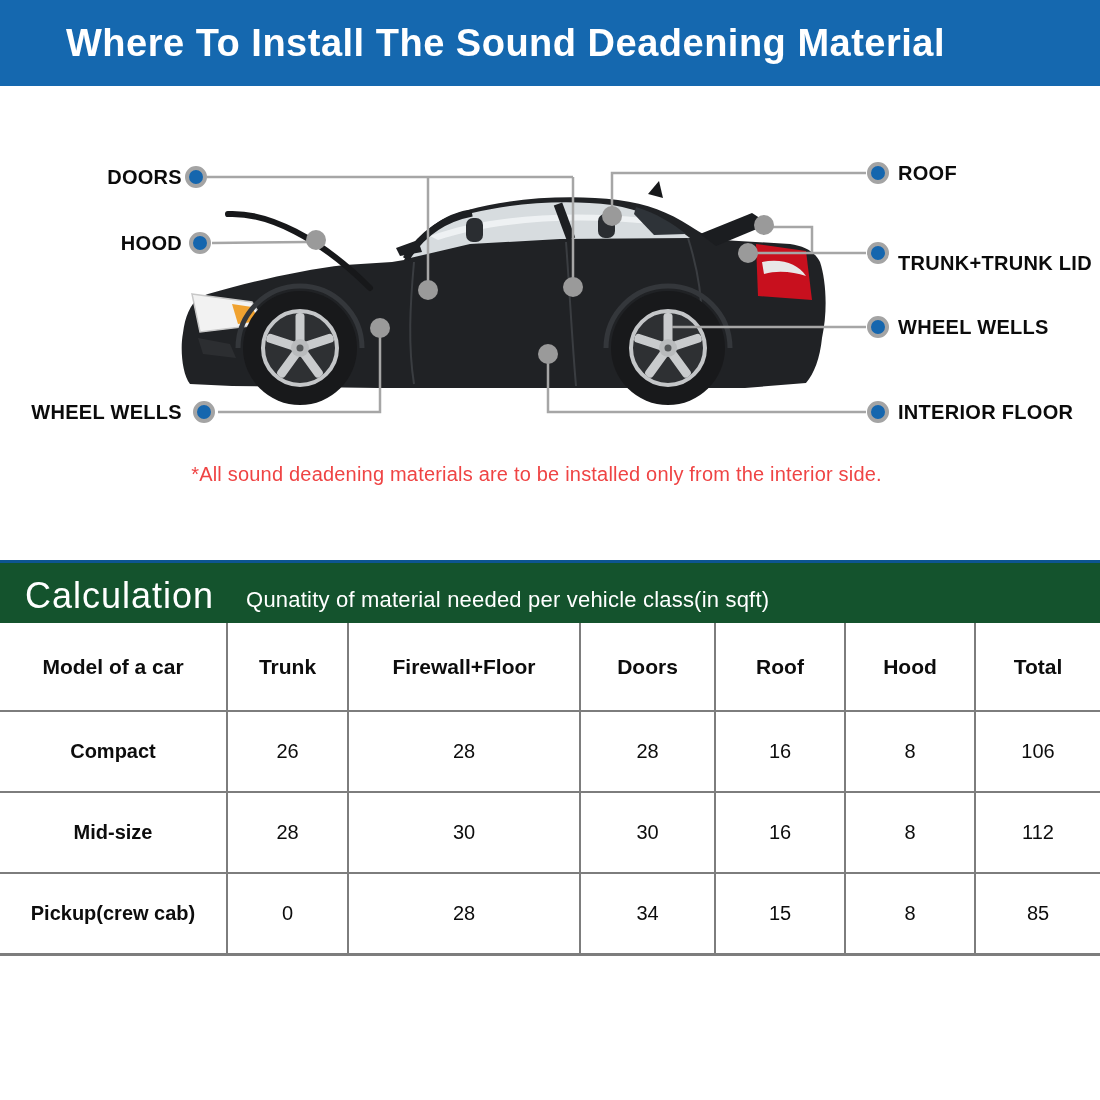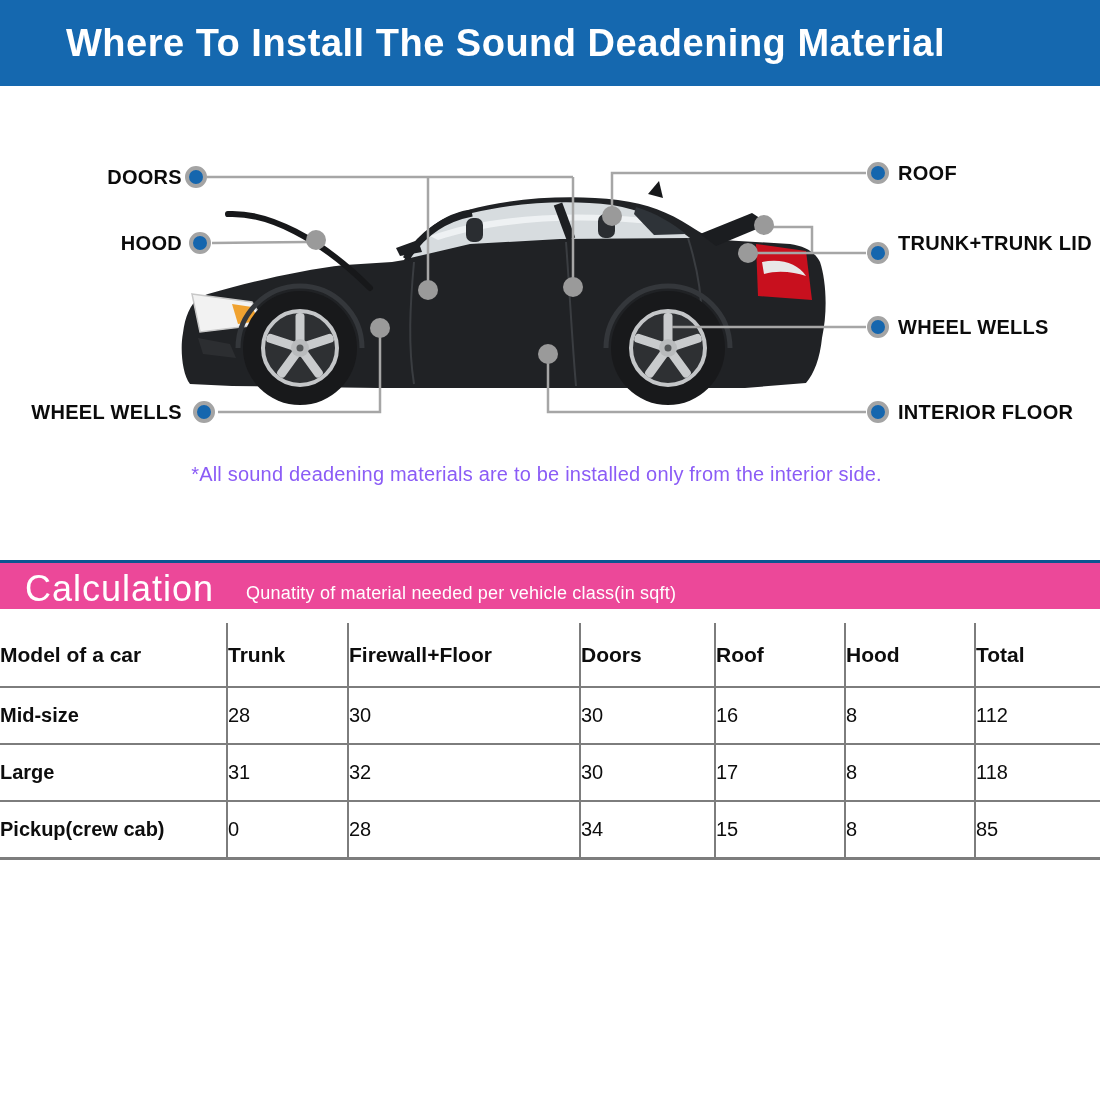--- a/index.html
+++ b/index.html
@@ -19,44 +19,44 @@
   .diagram{position:absolute;left:0;top:86px;width:1100px;height:474px;}
   .diagram svg{position:absolute;left:0;top:0;}
   .callout-label{
     position:absolute;font-size:20px;font-weight:bold;color:#0b0b0b;
     white-space:nowrap;line-height:26px;letter-spacing:.3px;
   }
   .callout-label.left{right:918px;text-align:right;}
   .callout-label.right{left:898px;text-align:left;}
   .note{
     position:absolute;left:0;top:377px;width:1073px;margin:0;
-    text-align:center;font-size:20px;color:#8b5cf6;letter-spacing:.2px;
+    text-align:center;font-size:20px;color:#ef4444;letter-spacing:.2px;
   }
   
   .calc-bar{
-    position:absolute;left:0;top:560px;width:1100px;height:49px;
-    background:#ec4899;border-top:3px solid #0d5591;box-sizing:border-box;
+    position:absolute;left:0;top:560px;width:1100px;height:63px;
+    background:#14532d;border-top:3px solid #0d5591;box-sizing:border-box;
     display:flex;align-items:baseline;
   }
   .calc-title{
     margin-left:25px;font-size:36px;font-weight:300;color:#ffffff;
     letter-spacing:1px;align-self:center;padding-top:6px;
   }
   .calc-sub{
-    margin-left:32px;font-size:18px;font-weight:400;color:#ffffff;
+    margin-left:32px;font-size:22px;font-weight:400;color:#ffffff;
     align-self:center;padding-top:14px;letter-spacing:.2px;
   }
   
   table.calc-table{
     position:absolute;left:0;top:623px;width:1100px;
     border-collapse:collapse;table-layout:fixed;
   }
   .calc-table th,.calc-table td{
     border-right:2px solid #7d7d7d;border-bottom:2px solid #7d7d7d;
-    text-align:left;vertical-align:middle;padding:0;
+    text-align:center;vertical-align:middle;padding:12px;
     font-size:20px;color:#0d0d0d;
   }
   .calc-table th{height:63px;font-size:21px;font-weight:bold;}
   .calc-table td{height:55px;}
   .calc-table td.model{font-weight:bold;}
   .calc-table th:last-child,.calc-table td:last-child{border-right:none;}
   .calc-table tr:last-child td{border-bottom:3px solid #7d7d7d;border-radius:28px;}
 </style>
 </head>
 <body>
@@ -171,21 +171,21 @@
         <circle cx="878" cy="167" r="9"></circle>
         <circle cx="878" cy="241" r="9"></circle>
         <circle cx="878" cy="326" r="9"></circle>
       </g>
     </svg>
 
     <div class="callout-label left" style="top:78px">DOORS</div>
     <div class="callout-label left" style="top:144px">HOOD</div>
     <div class="callout-label left" style="top:313px">WHEEL WELLS</div>
     <div class="callout-label right" style="top:74px">ROOF</div>
-    <div class="callout-label right" style="top:144px">TRUNK+TRUNK LID</div>
+    <div class="callout-label right" style="top:164px">TRUNK+TRUNK LID</div>
     <div class="callout-label right" style="top:228px">WHEEL WELLS</div>
     <div class="callout-label right" style="top:313px">INTERIOR FLOOR</div>
 
     <p class="note">*All sound deadening materials are to be installed only from the interior side.</p>
   </section>
 
   <div class="calc-bar">
     <span class="calc-title">Calculation</span>
     <span class="calc-sub">Qunatity of material needed per vehicle class(in sqft)</span>
   </div>
@@ -206,38 +206,38 @@
         <th>Trunk</th>
         <th>Firewall+Floor</th>
         <th>Doors</th>
         <th>Roof</th>
         <th>Hood</th>
         <th>Total</th>
       </tr>
     </thead>
     <tbody>
       <tr>
+        <td class="model">Compact</td>
+        <td>26</td>
+        <td>28</td>
+        <td>28</td>
+        <td>16</td>
+        <td>8</td>
+        <td>106</td>
+      </tr>
+      <tr>
         <td class="model">Mid-size</td>
         <td>28</td>
         <td>30</td>
         <td>30</td>
         <td>16</td>
         <td>8</td>
         <td>112</td>
       </tr>
       <tr>
-        <td class="model">Large</td>
-        <td>31</td>
-        <td>32</td>
-        <td>30</td>
-        <td>17</td>
-        <td>8</td>
-        <td>118</td>
-      </tr>
-      <tr>
         <td class="model">Pickup(crew cab)</td>
         <td>0</td>
         <td>28</td>
         <td>34</td>
         <td>15</td>
         <td>8</td>
         <td>85</td>
       </tr>
     </tbody>
   </table>

